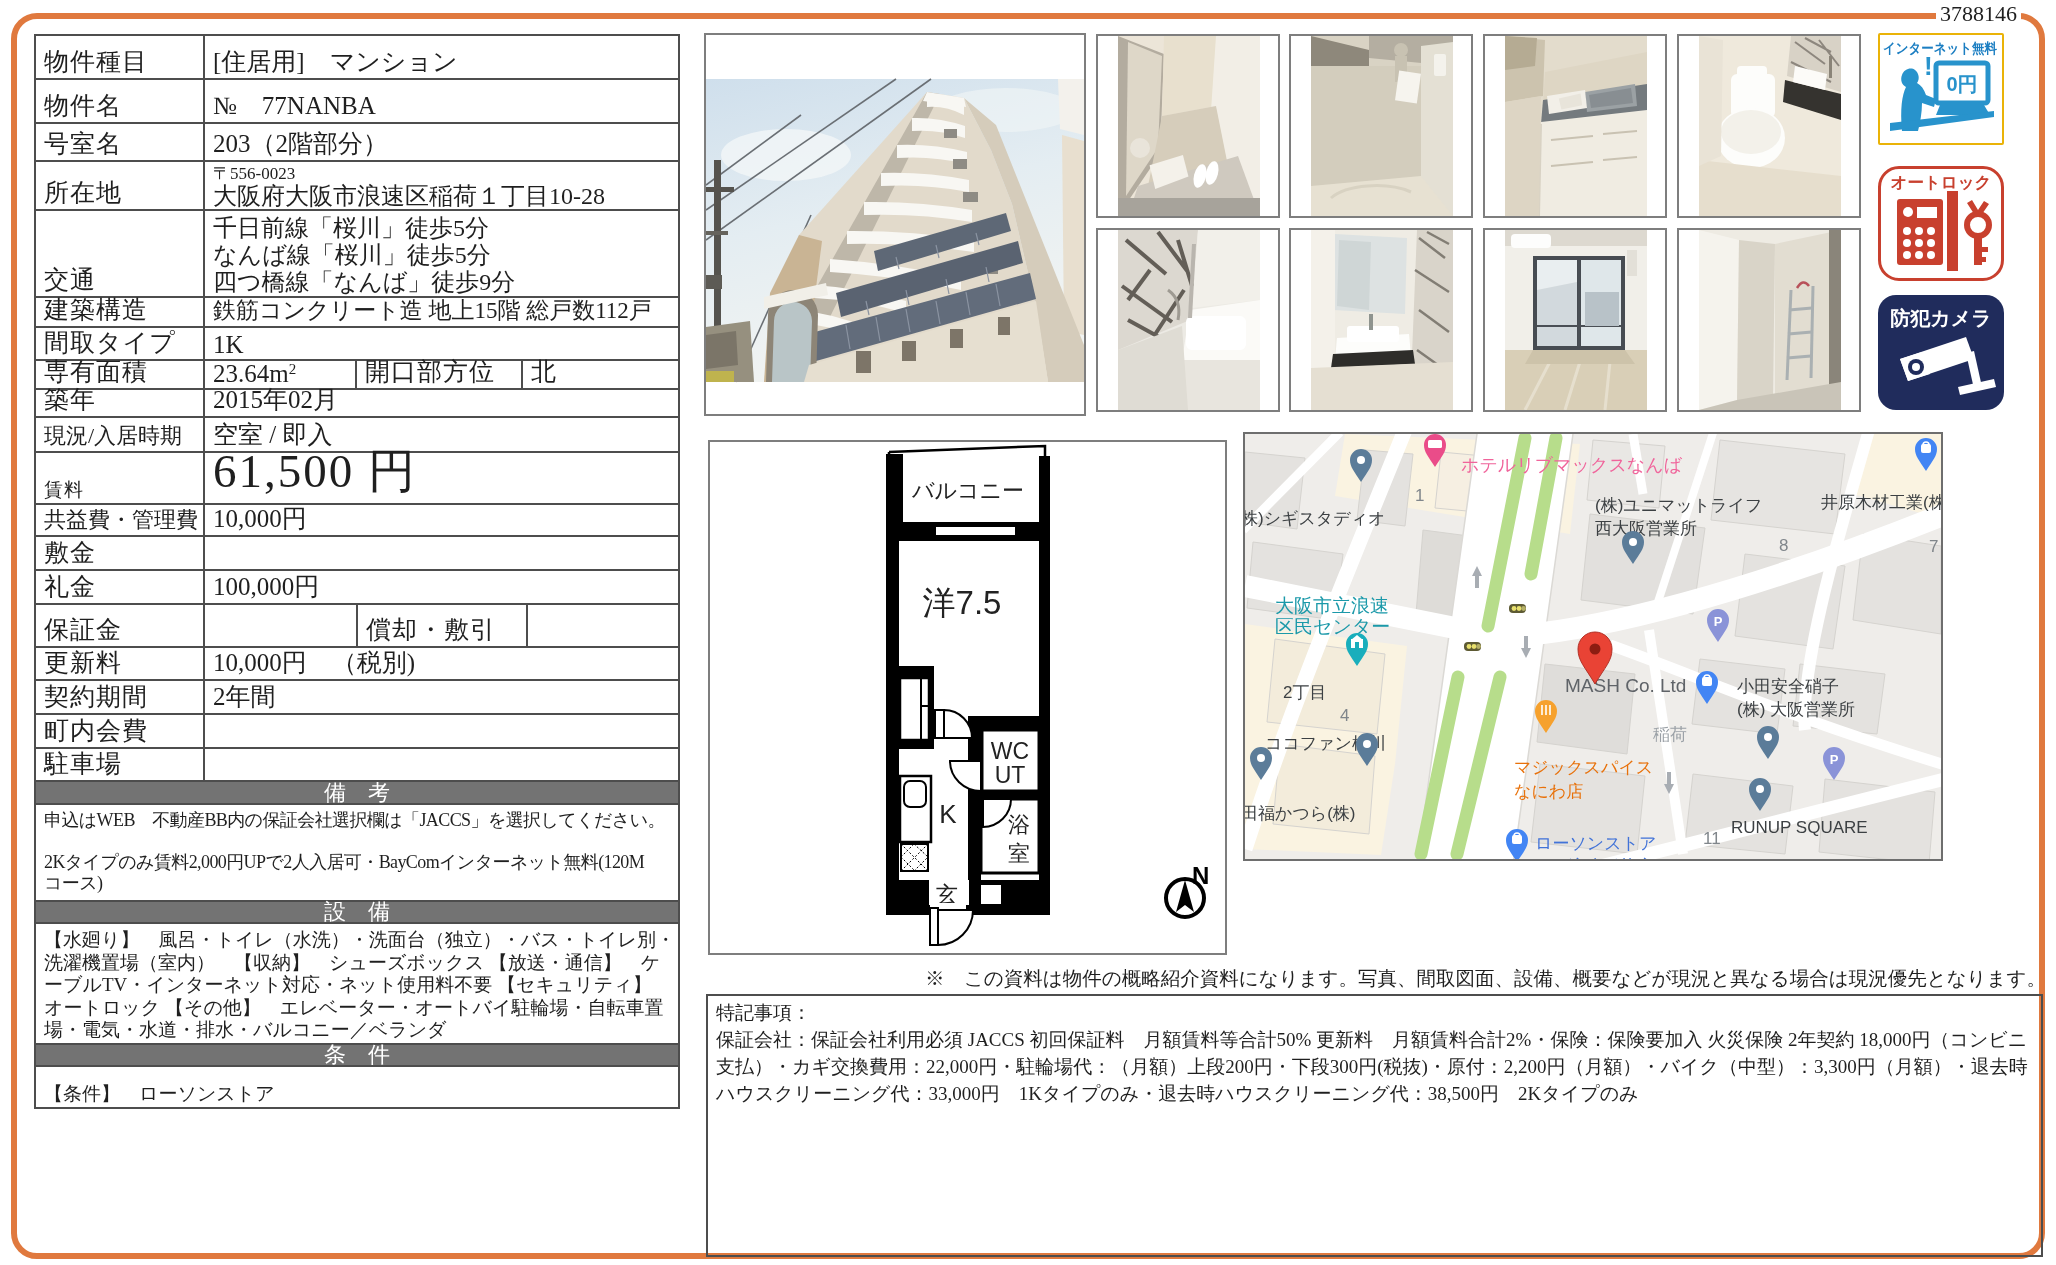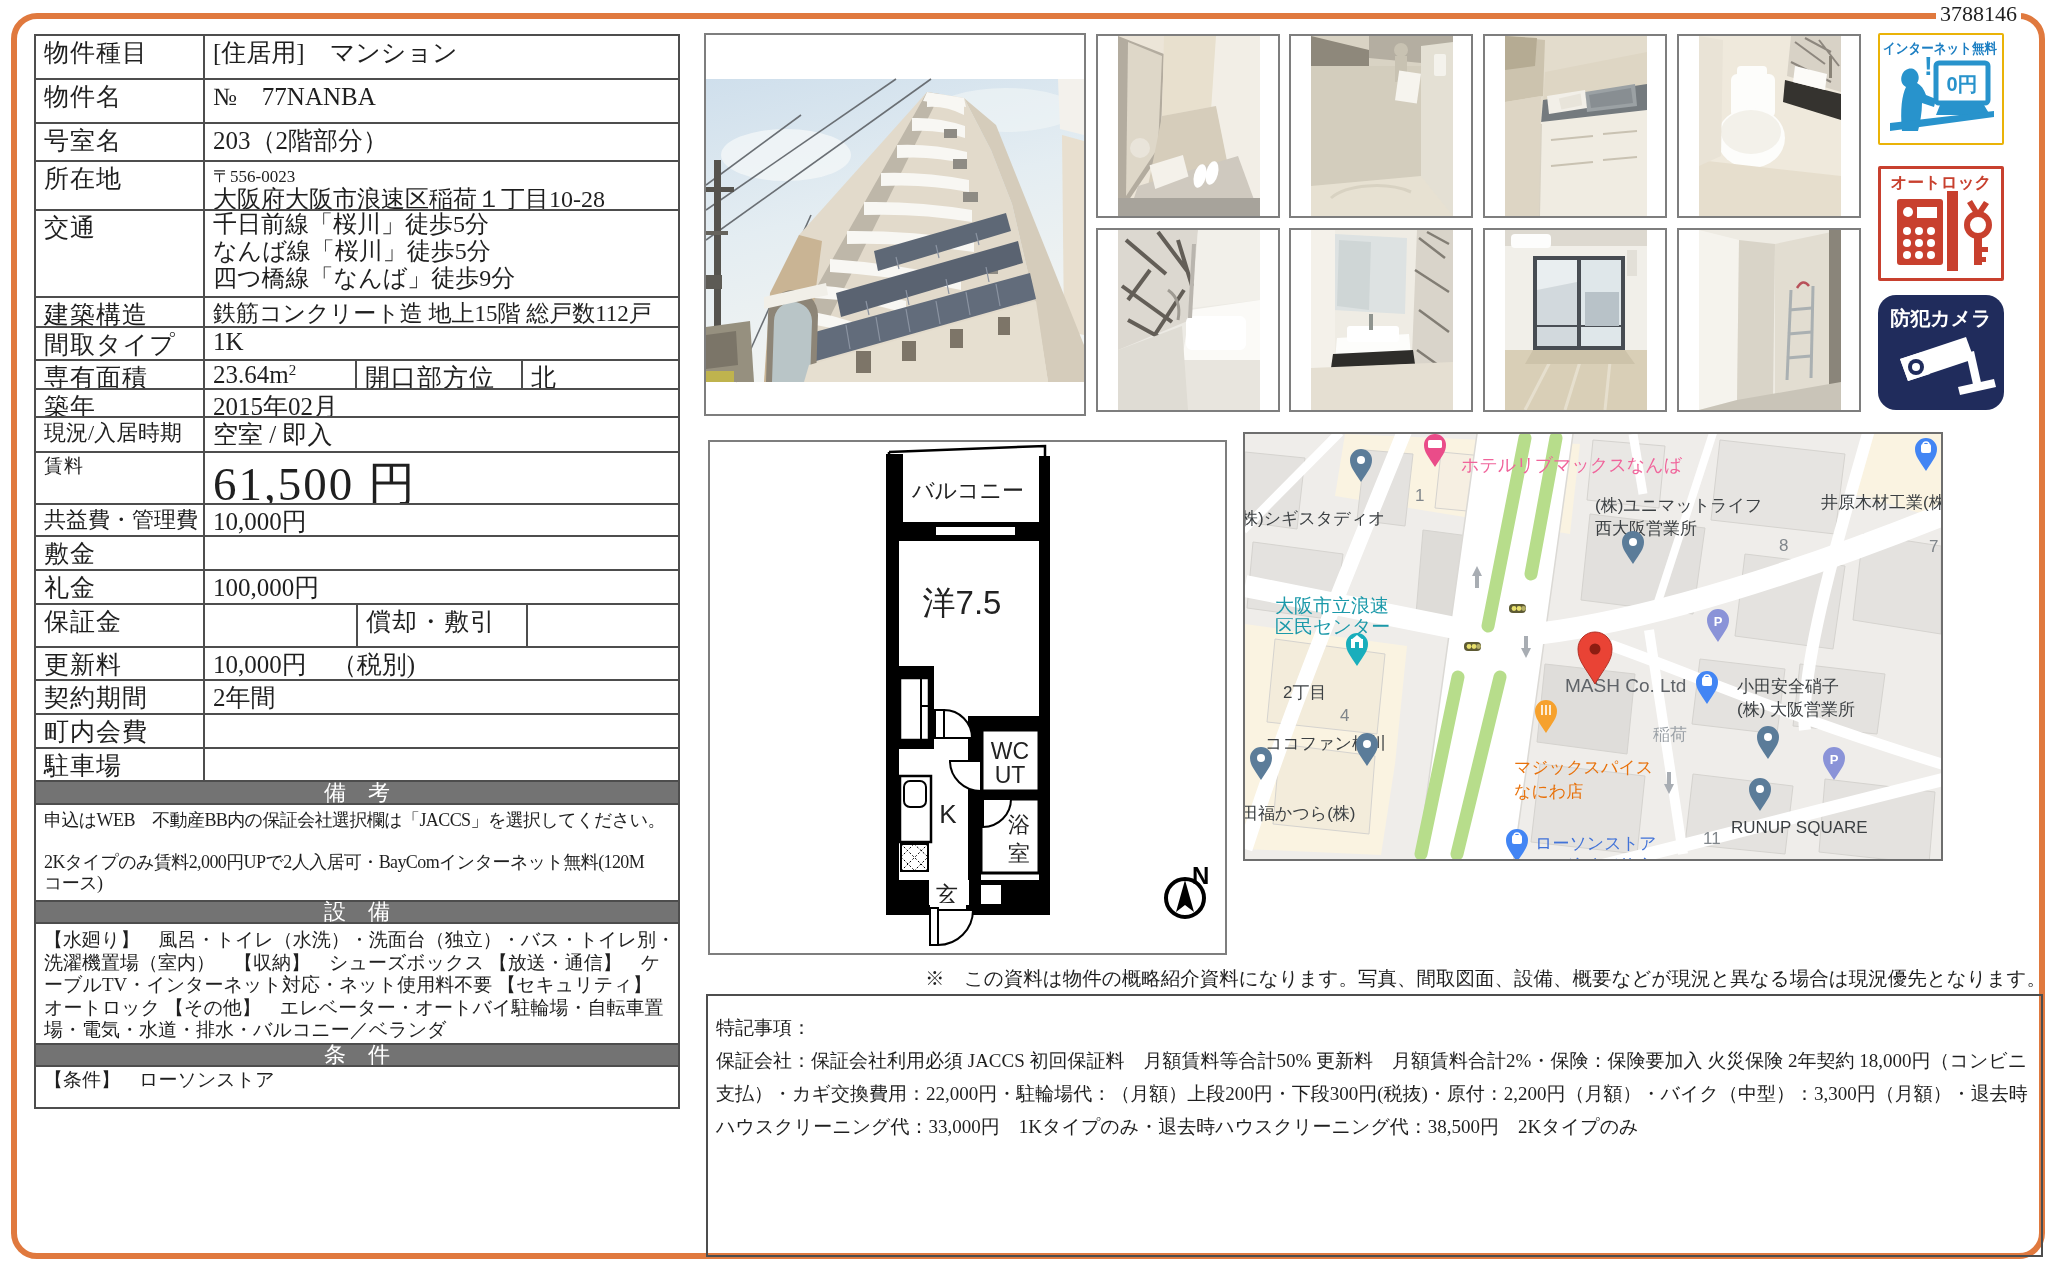--- a/index.html
+++ b/index.html
@@ -1,18 +1,18 @@
 <!DOCTYPE html>
 <html lang="ja"><head><meta charset="utf-8">
 <style>
 html,body{margin:0;padding:0;background:#fff;width:2056px;height:1265px;overflow:hidden}
 body{position:relative;font-family:"Liberation Serif",serif;color:#1f1f1f;
 -webkit-font-smoothing:antialiased}
 .abs{position:absolute}
-.cell{position:absolute;border:2px solid #4d4d4d;box-sizing:border-box;background:#fff;display:flex;align-items:flex-start}
+.cell{position:absolute;border:2px solid #4d4d4d;box-sizing:border-box;background:#fff;display:flex;align-items:flex-end}
 .lab{font-size:25px;padding-left:8px;letter-spacing:1px;white-space:nowrap}
 .val{font-size:25px;padding-left:8px;white-space:nowrap}
 .hdr{position:absolute;background:#737373;box-sizing:border-box;color:#fff;display:flex;align-items:center;justify-content:center;font-size:22px;border:2px solid #4d4d4d}
 .box{position:absolute;border:2px solid #7e7e7e;box-sizing:border-box;background:#fff}
 .txt{position:absolute;white-space:pre}
 </style></head>
 <body>
 
 <div class="txt" style="left:1936px;top:1px;font-size:22px;background:#fff;z-index:5;padding:0 4px">3788146</div>
 
@@ -441,21 +441,21 @@
 <rect x="56" y="28" width="52" height="40" rx="3" fill="none" stroke="#2893cc" stroke-width="5"></rect>
 <text x="82" y="56" font-size="20" font-weight="bold" text-anchor="middle" font-family="Liberation Sans,sans-serif">0円</text>
 
 <path d="M60,70 L104,70 L110,80 L56,80 Z" fill="#2893cc"></path>
 
 <path d="M10,88 L114,76 L114,82 L10,96 Z"></path>
 </g>
 </svg>
 </div>
 
-<div class="abs" style="left:1878px;top:166px;width:126px;height:115px;border:3px solid #c8402e;border-radius:2px;box-sizing:border-box">
+<div class="abs" style="left:1878px;top:166px;width:126px;height:115px;border:3px solid #c8402e;border-radius:21px;box-sizing:border-box">
 <svg width="120" height="109" viewBox="0 0 120 109" style="position:absolute;left:0;top:0">
 <text x="60" y="19" font-size="16.5" font-weight="bold" fill="#c8402e" text-anchor="middle" font-family="Liberation Sans,sans-serif">オートロック</text>
 <g fill="#c8402e">
 
 <rect x="16" y="30" width="46" height="66" rx="3"></rect>
 <circle cx="27" cy="43" r="5" fill="#fff"></circle>
 <rect x="36" y="38" width="20" height="11" fill="#fff"></rect>
 <g fill="#fff">
 <circle cx="26" cy="62" r="4"></circle>
           <circle cx="38" cy="62" r="4"></circle>
@@ -756,14 +756,14 @@
 <g>
         <path d="M350,250 C340,233 333,227 333,215 A17,17 0 1 1 367,215 C367,227 360,233 350,250 Z" fill="#e94335" stroke="#b23127" stroke-width="1"></path>
         <circle cx="350" cy="215" r="5.5" fill="#8c1d12"></circle>
       </g>
 </svg>
 </div>
 
 <div class="txt" style="right:10px;top:965px;font-size:19.5px;text-align:right">※　この資料は物件の概略紹介資料になります。写真、間取図面、設備、概要などが現況と異なる場合は現況優先となります。</div>
 
 <div class="abs" style="left:706px;top:994px;width:1337px;height:263px;border:2px solid #4d4d4d;box-sizing:border-box">
-<div style="font-size:19px;line-height:33px;padding:15px 6px 0 8px">特記事項：<br>保証会社：保証会社利用必須 JACCS 初回保証料　月額賃料等合計50% 更新料　月額賃料合計2%・保険：保険要加入 火災保険 2年契約 18,000円（コンビニ支払）・カギ交換費用：22,000円・駐輪場代：（月額）上段200円・下段300円(税抜)・原付：2,200円（月額）・バイク（中型）：3,300円（月額）・退去時ハウスクリーニング代：33,000円　1Kタイプのみ・退去時ハウスクリーニング代：38,500円　2Kタイプのみ</div>
+<div style="font-size:19px;line-height:27px;padding:3px 6px 0 8px">特記事項：<br>保証会社：保証会社利用必須 JACCS 初回保証料　月額賃料等合計50% 更新料　月額賃料合計2%・保険：保険要加入 火災保険 2年契約 18,000円（コンビニ支払）・カギ交換費用：22,000円・駐輪場代：（月額）上段200円・下段300円(税抜)・原付：2,200円（月額）・バイク（中型）：3,300円（月額）・退去時ハウスクリーニング代：33,000円　1Kタイプのみ・退去時ハウスクリーニング代：38,500円　2Kタイプのみ</div>
 </div>
 
 </body></html>

